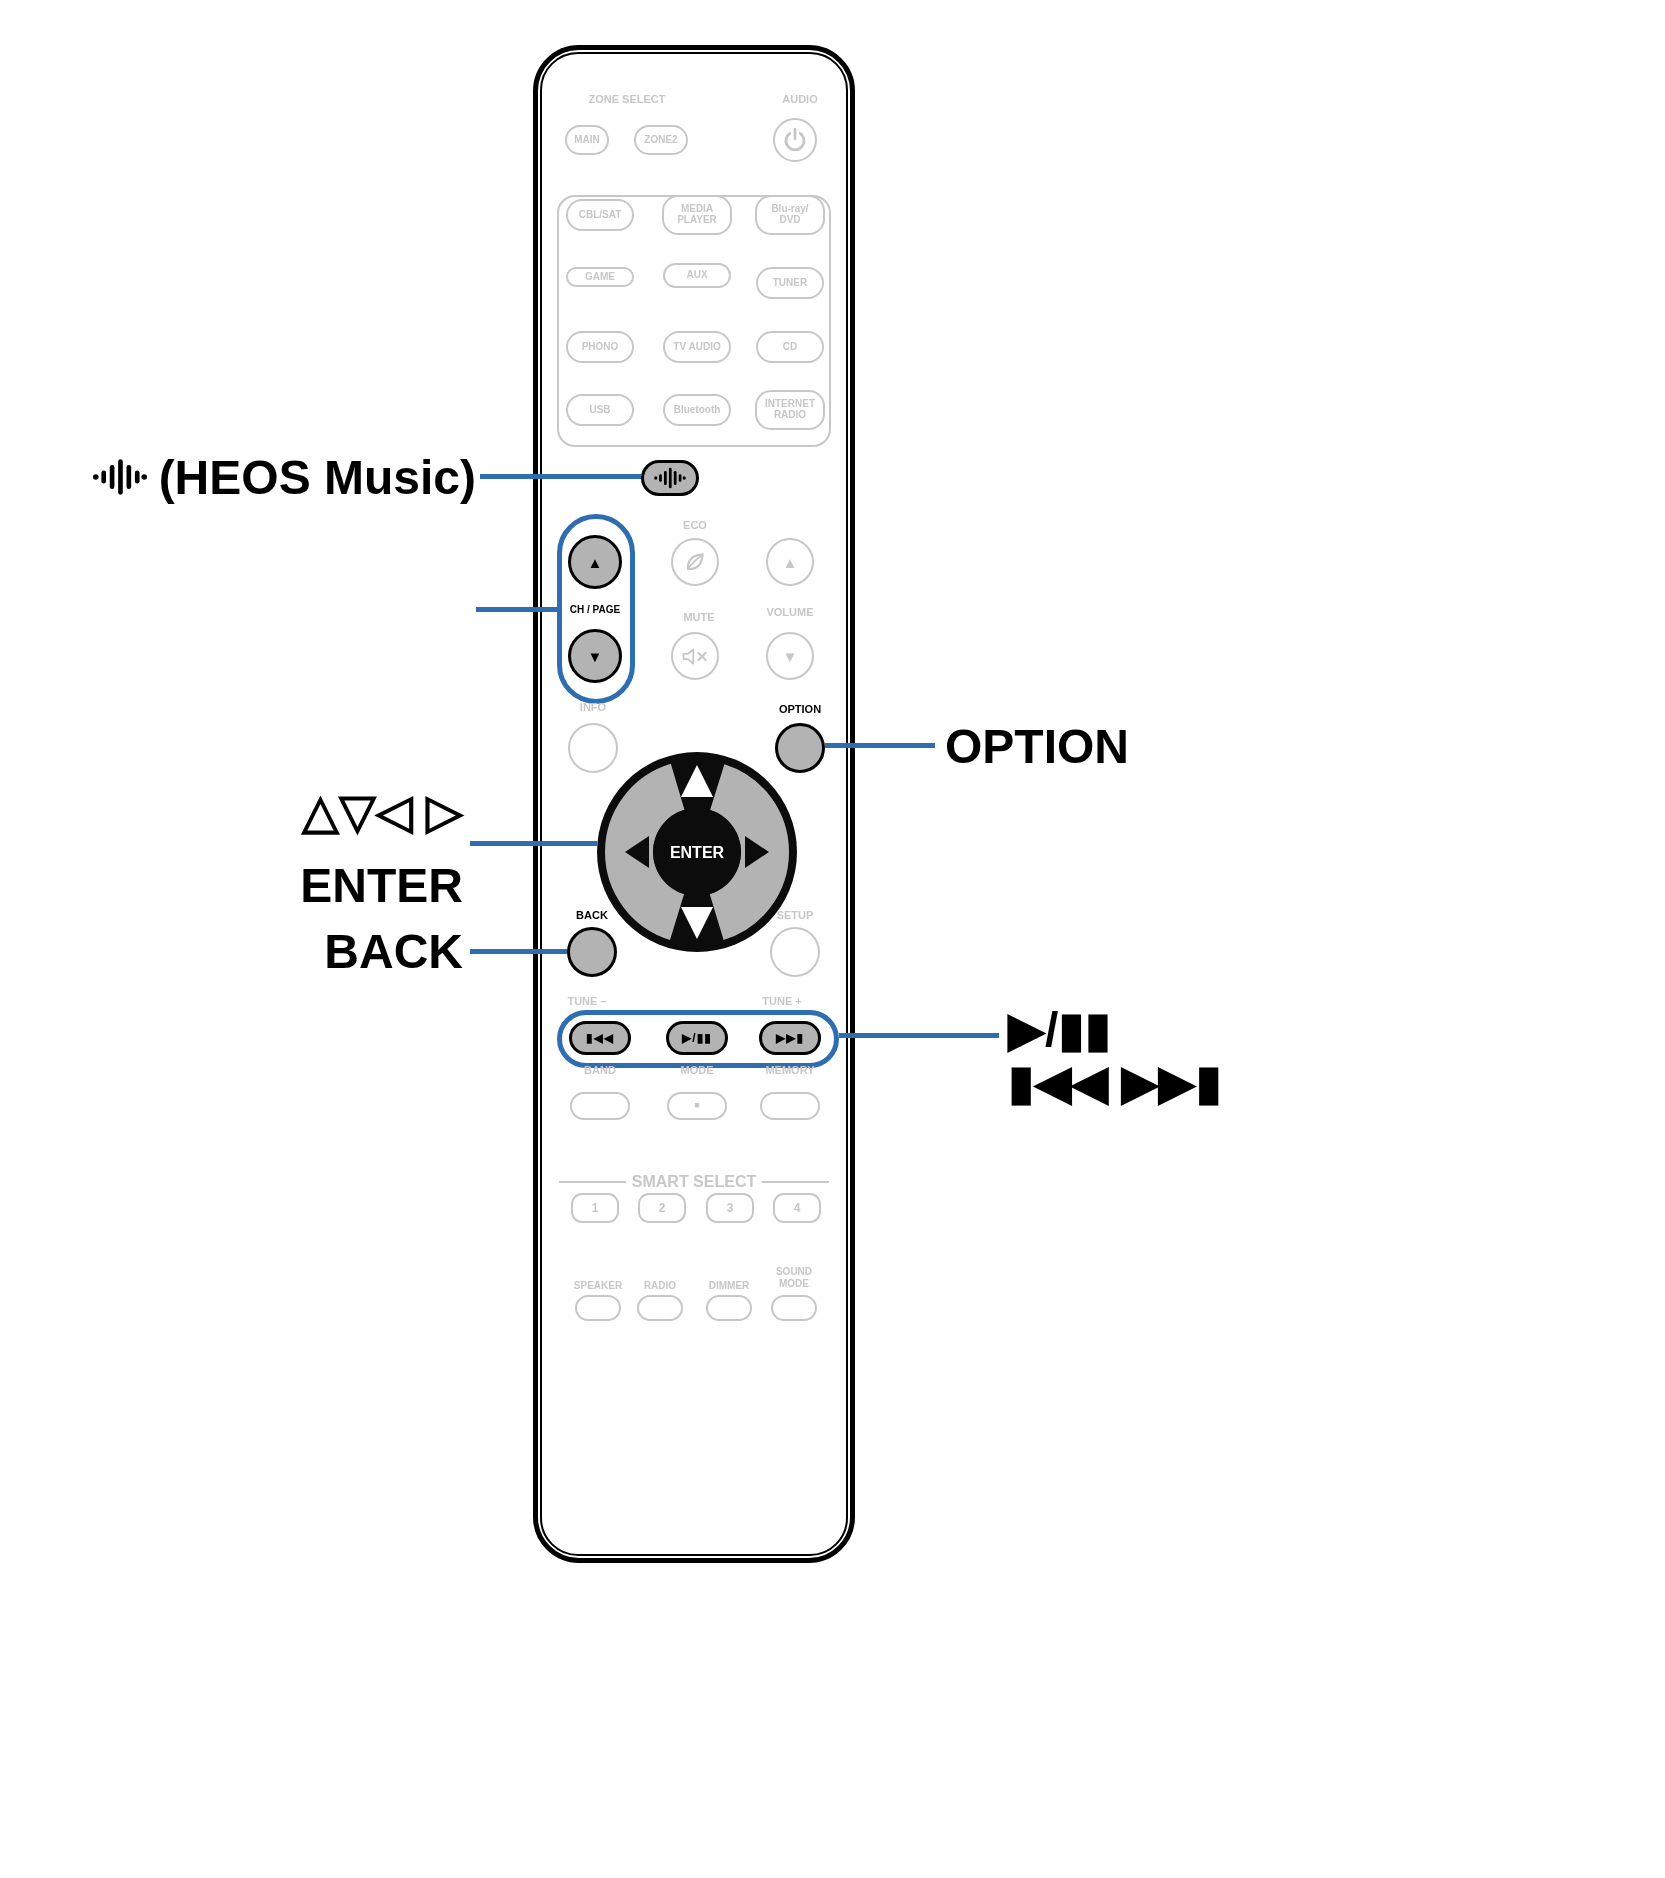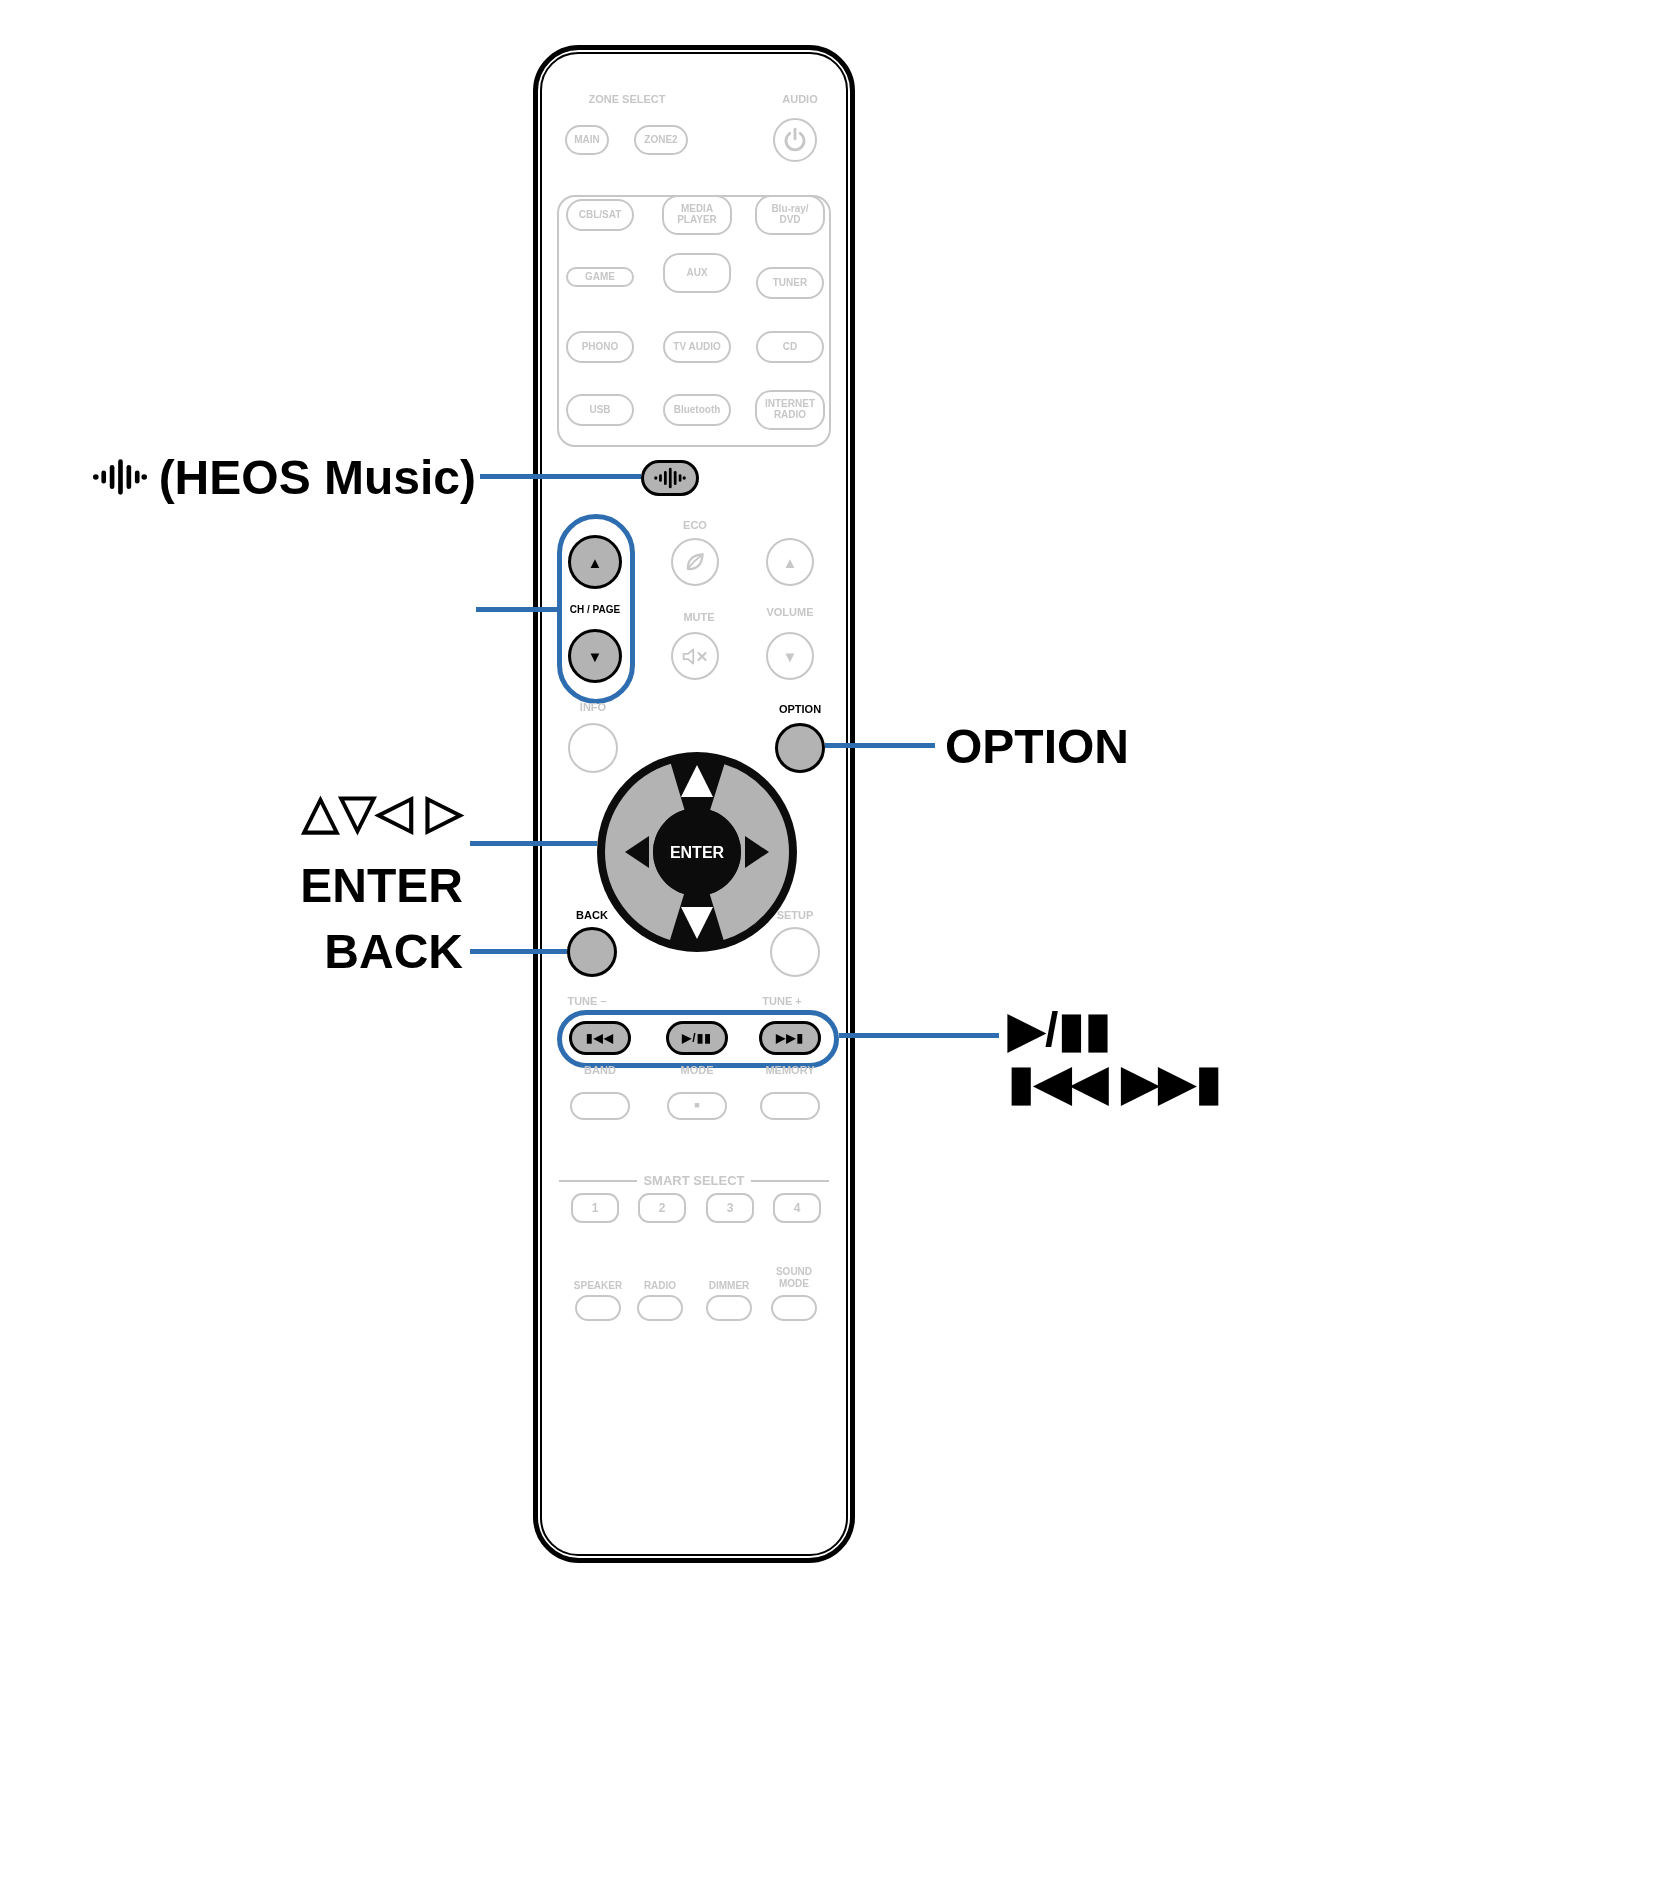--- a/index.html
+++ b/index.html
@@ -19,21 +19,21 @@
        line-height:1.18;white-space:pre-line;}
   .black{color:#000;}
   .grp{position:absolute;box-sizing:border-box;border:2px solid #c7c7c7;border-radius:18px;}
   .bbox{position:absolute;box-sizing:border-box;border:5px solid #2f6db1;border-radius:39px;}
   .bline{position:absolute;height:5px;background:#2f6db1;}
   .callout-label{position:absolute;font-size:48px;font-weight:bold;color:#000;
                  text-align:right;line-height:52px;white-space:nowrap;}
   .callout-left{text-align:left;}
   .hline{height:2px;background:#c7c7c7;flex:1;}
   .smart-hdr{position:absolute;display:flex;align-items:center;}
-  .smart-hdr span{font-size:13px;font-weight:bold;color:#c7c7c7;padding:0 6px;white-space:nowrap;}
+  .smart-hdr span{font-size:16px;font-weight:bold;color:#c7c7c7;padding:0 6px;white-space:nowrap;}
   .tri{font-size:15px;line-height:1;}
   .transport-glyph{font-size:12px;letter-spacing:1px;}
 </style>
 </head>
 <body>
 
 <div class="canvas">
 
   <div class="remote">
     <div class="outline1"></div>
@@ -50,21 +50,21 @@
       </svg>
     </div>
 
     <div class="grp" style="left:24px;top:150px;width:274px;height:252px;"></div>
     <div class="pg" style="left:33px;top:154px;width:68px;height:32px;">CBL/SAT</div>
     <div class="pg" style="left:129px;top:150px;width:70px;height:40px;">MEDIA
 PLAYER</div>
     <div class="pg" style="left:222px;top:150px;width:70px;height:40px;">Blu-ray/
 DVD</div>
     <div class="pg" style="left:33px;top:222px;width:68px;height:20px;">GAME</div>
-    <div class="pg" style="left:130px;top:208px;width:68px;height:40px;">AUX</div>
+    <div class="pg" style="left:130px;top:218px;width:68px;height:25px;">AUX</div>
     <div class="pg" style="left:223px;top:222px;width:68px;height:32px;">TUNER</div>
     <div class="pg" style="left:33px;top:286px;width:68px;height:32px;">PHONO</div>
     <div class="pg" style="left:130px;top:286px;width:68px;height:32px;">TV AUDIO</div>
     <div class="pg" style="left:223px;top:286px;width:68px;height:32px;">CD</div>
     <div class="pg" style="left:33px;top:349px;width:68px;height:32px;">USB</div>
     <div class="pg" style="left:130px;top:349px;width:68px;height:32px;">Bluetooth</div>
     <div class="pg" style="left:222px;top:345px;width:70px;height:40px;">INTERNET
 RADIO</div>
 
     <div class="pg dk" style="left:108px;top:415px;width:58px;height:36px;border-radius:18px;">

